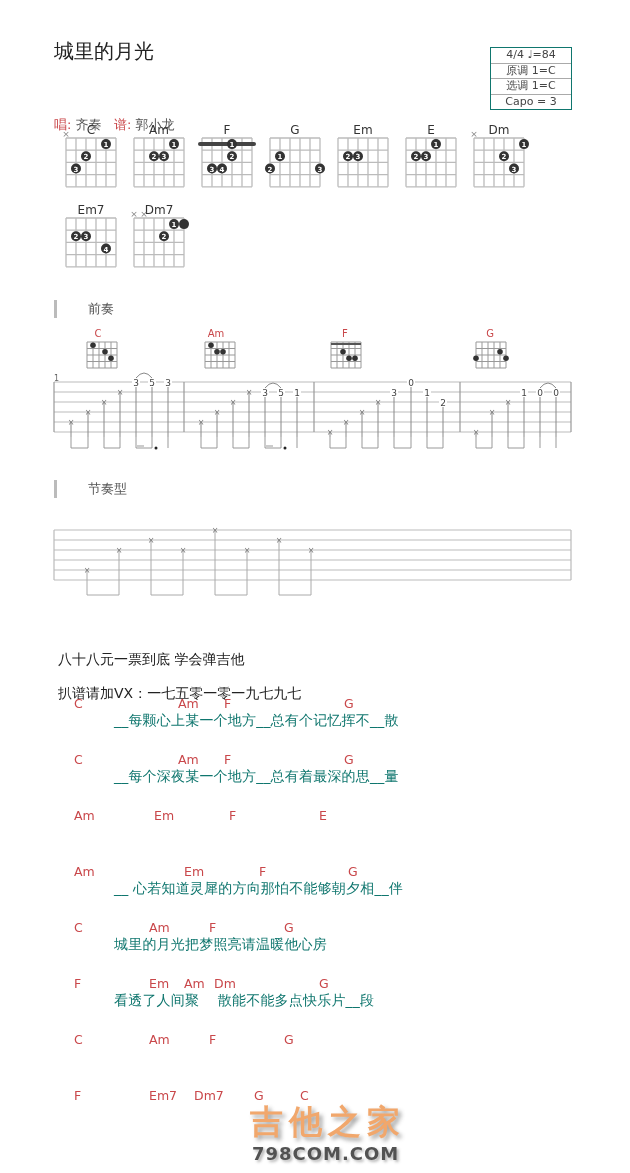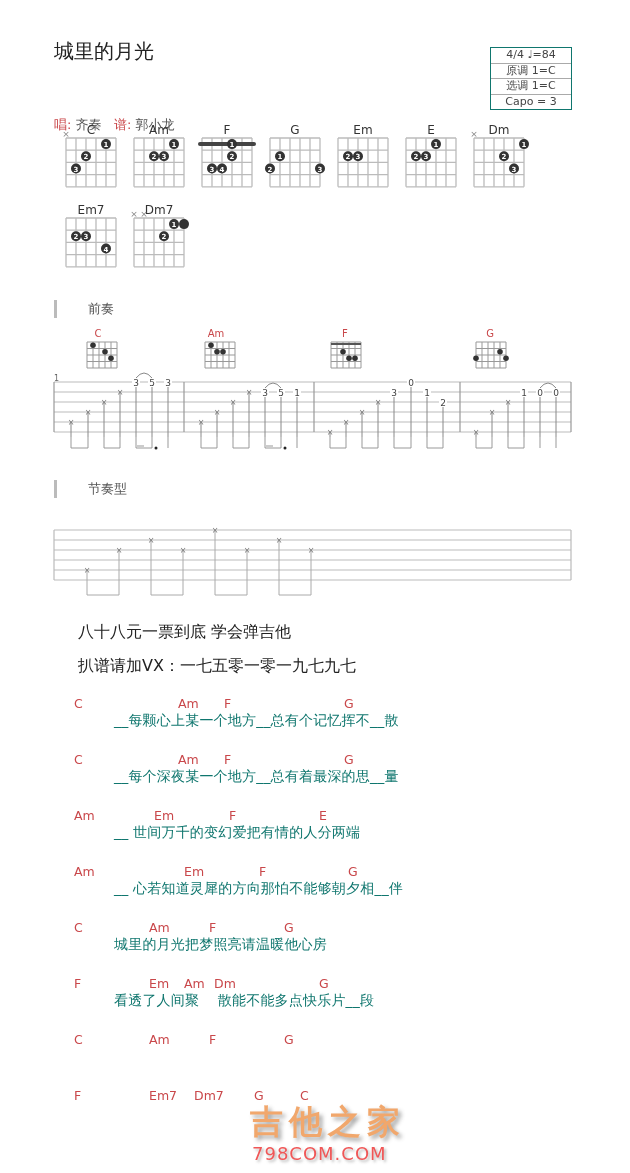--- a/index.html
+++ b/index.html
@@ -11,23 +11,23 @@
   .meta .lbl { color:#c9474a; }
   .infobox { left:490px; top:47px; width:80px; border:1px solid #0f766e; font-size:11px; color:#444; }
   .infobox div { border-bottom:1px solid #aaa; text-align:center; height:14.5px; line-height:14.5px; }
   .infobox div:last-child { border-bottom:none; }
   .chordname { position:absolute; width:60px; text-align:center; font-size:12px; color:#333; }
   .section { position:absolute; left:54px; font-size:13px; color:#555; padding-left:31px; border-left:3px solid #bbb; height:18px; line-height:18px; }
   .lyric-block { position:absolute; left:74px; }
   .chordline { position:relative; height:16px; font-size:12.5px; color:#c9474a; }
   .chordline span { position:absolute; top:0; }
   .textline { font-size:14px; color:#0f766e; white-space:pre; letter-spacing:0.2px;margin-left:40px; }
-  .plain { position:absolute; left:78px; font-size:16px; color:#222; }
+  .plain { position:absolute; left:58px; font-size:14px; color:#222;margin-top:29px; }
   .wm1 { left:250px; top:1100px; font-size:33px; font-weight:bold; color:#f0a060; letter-spacing:6px; text-shadow:3px 3px 4px #999; opacity:0.92; }
-  .wm2 { left:252px; top:1143px; font-size:18px; font-weight:normal; color:#ef4444; letter-spacing:1px; text-shadow:2px 2px 3px #aaa; opacity:0.9; }
+  .wm2 { left:252px; top:1143px; font-size:18px; font-weight:bold; color:#404040; letter-spacing:1px; text-shadow:2px 2px 3px #aaa; opacity:0.9; }
 </style>
 </head>
 <body>
 
 <div class="abs title">城里的月光</div>
 <div class="abs meta">
   <span class="lbl">唱:</span>
   <span>齐秦</span>
   &nbsp;
   <span class="lbl">谱:</span>
@@ -452,21 +452,20 @@
       </div>
       <div class="textline">__每个深夜某一个地方__总有着最深的思__量</div>
     </div>
     <div class="lyric-block" style="top: 808px;">
       <div class="chordline">
         <span style="left: 0px;">Am</span>
         <span style="left: 80px;">Em</span>
         <span style="left: 155px;">F</span>
         <span style="left: 245px;">E</span>
       </div>
-      <div class="textline">__ 世间万千的变幻爱把有情的人分两端</div>
     </div>
     <div class="lyric-block" style="top: 864px;">
       <div class="chordline">
         <span style="left: 0px;">Am</span>
         <span style="left: 110px;">Em</span>
         <span style="left: 185px;">F</span>
         <span style="left: 274px;">G</span>
       </div>
       <div class="textline">__ 心若知道灵犀的方向那怕不能够朝夕相__伴</div>
     </div>

